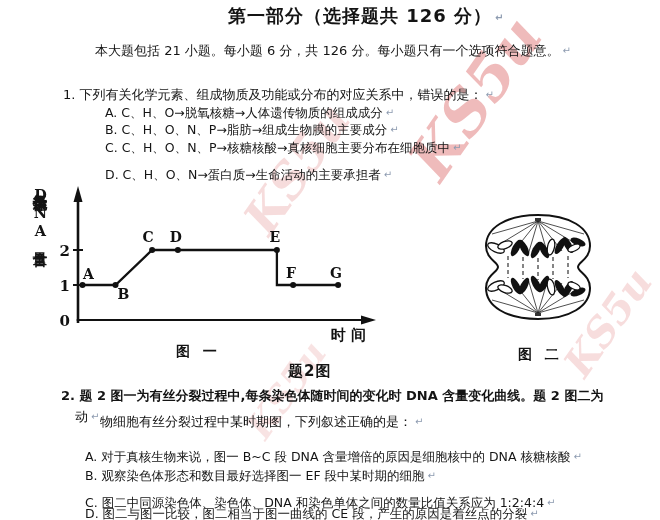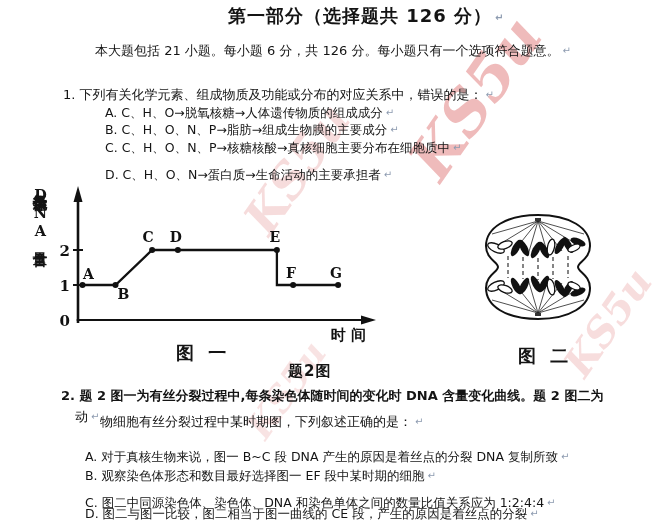--- a/index.html
+++ b/index.html
@@ -5,21 +5,21 @@
   html,body{margin:0;padding:0;}
   body{
     width:660px;height:520px;position:relative;overflow:hidden;
     background:#ffffff;color:#141414;
     font-family:"DejaVu Sans","Liberation Sans",sans-serif;
   }
   .line{position:absolute;white-space:nowrap;line-height:1.15;}
   .fs13{font-size:13px;}
   .fs125{font-size:12.5px;text-align:right;}
   .doc-title{font-size:18px;font-weight:bold;letter-spacing:1px;}
-  .fig-label{font-size:18px;font-weight:bold;letter-spacing:4px;}
+  .fig-label{font-size:14px;font-weight:bold;letter-spacing:4px;}
   .caption{font-size:15px;font-weight:bold;letter-spacing:1px;}
   .return-mark{color:#8d9bb0;font-size:10px;margin-left:3px;vertical-align:1px;}
   .y-axis-label{
     position:absolute;left:30px;top:181px;height:160px;
     writing-mode:vertical-rl;text-orientation:upright;
     font-size:14.5px;font-weight:bold;letter-spacing:1px;
     font-family:"DejaVu Serif","Liberation Serif",serif;
   }
   .watermark{
     position:absolute;font-style:italic;font-weight:bold;
@@ -164,21 +164,21 @@
 <div class="line caption" style="left:288px;top:363px;">题2图</div>
 
 <div class="line fs13" style="left:61px;top:389px;font-weight:bold;">2. 题 2 图一为有丝分裂过程中,每条染色体随时间的变化时 DNA 含量变化曲线。题 2 图二为</div>
 <div class="line fs13" style="left:75px;top:410px;">
   <span>动</span><span class="return-mark">↵</span>
 </div>
 <div class="line fs13" style="left:100px;top:415px;">
   <span>物细胞有丝分裂过程中某时期图，下列叙述正确的是：</span><span class="return-mark">↵</span>
 </div>
 <div class="line fs125" style="left:85px;top:450px;">
-  <span>A. 对于真核生物来说，图一 B~C 段 DNA 产生的原因是着丝点的分裂 DNA 复制所致</span><span class="return-mark">↵</span>
+  <span>A. 对于真核生物来说，图一 B~C 段 DNA 含量增倍的原因是细胞核中的 DNA 核糖核酸</span><span class="return-mark">↵</span>
 </div>
 <div class="line fs125" style="left:85px;top:469px;">
   <span>B. 观察染色体形态和数目最好选择图一 EF 段中某时期的细胞</span><span class="return-mark">↵</span>
 </div>
 <div class="line fs125" style="left:85px;top:496px;">
   <span>C. 图二中同源染色体、染色体、DNA 和染色单体之间的数量比值关系应为 1:2:4:4</span><span class="return-mark">↵</span>
 </div>
 <div class="line fs125" style="left:85px;top:507px;">
   <span>D. 图二与图一比较，图二相当于图一曲线的 CE 段，产生的原因是着丝点的分裂</span><span class="return-mark">↵</span>
 </div>

